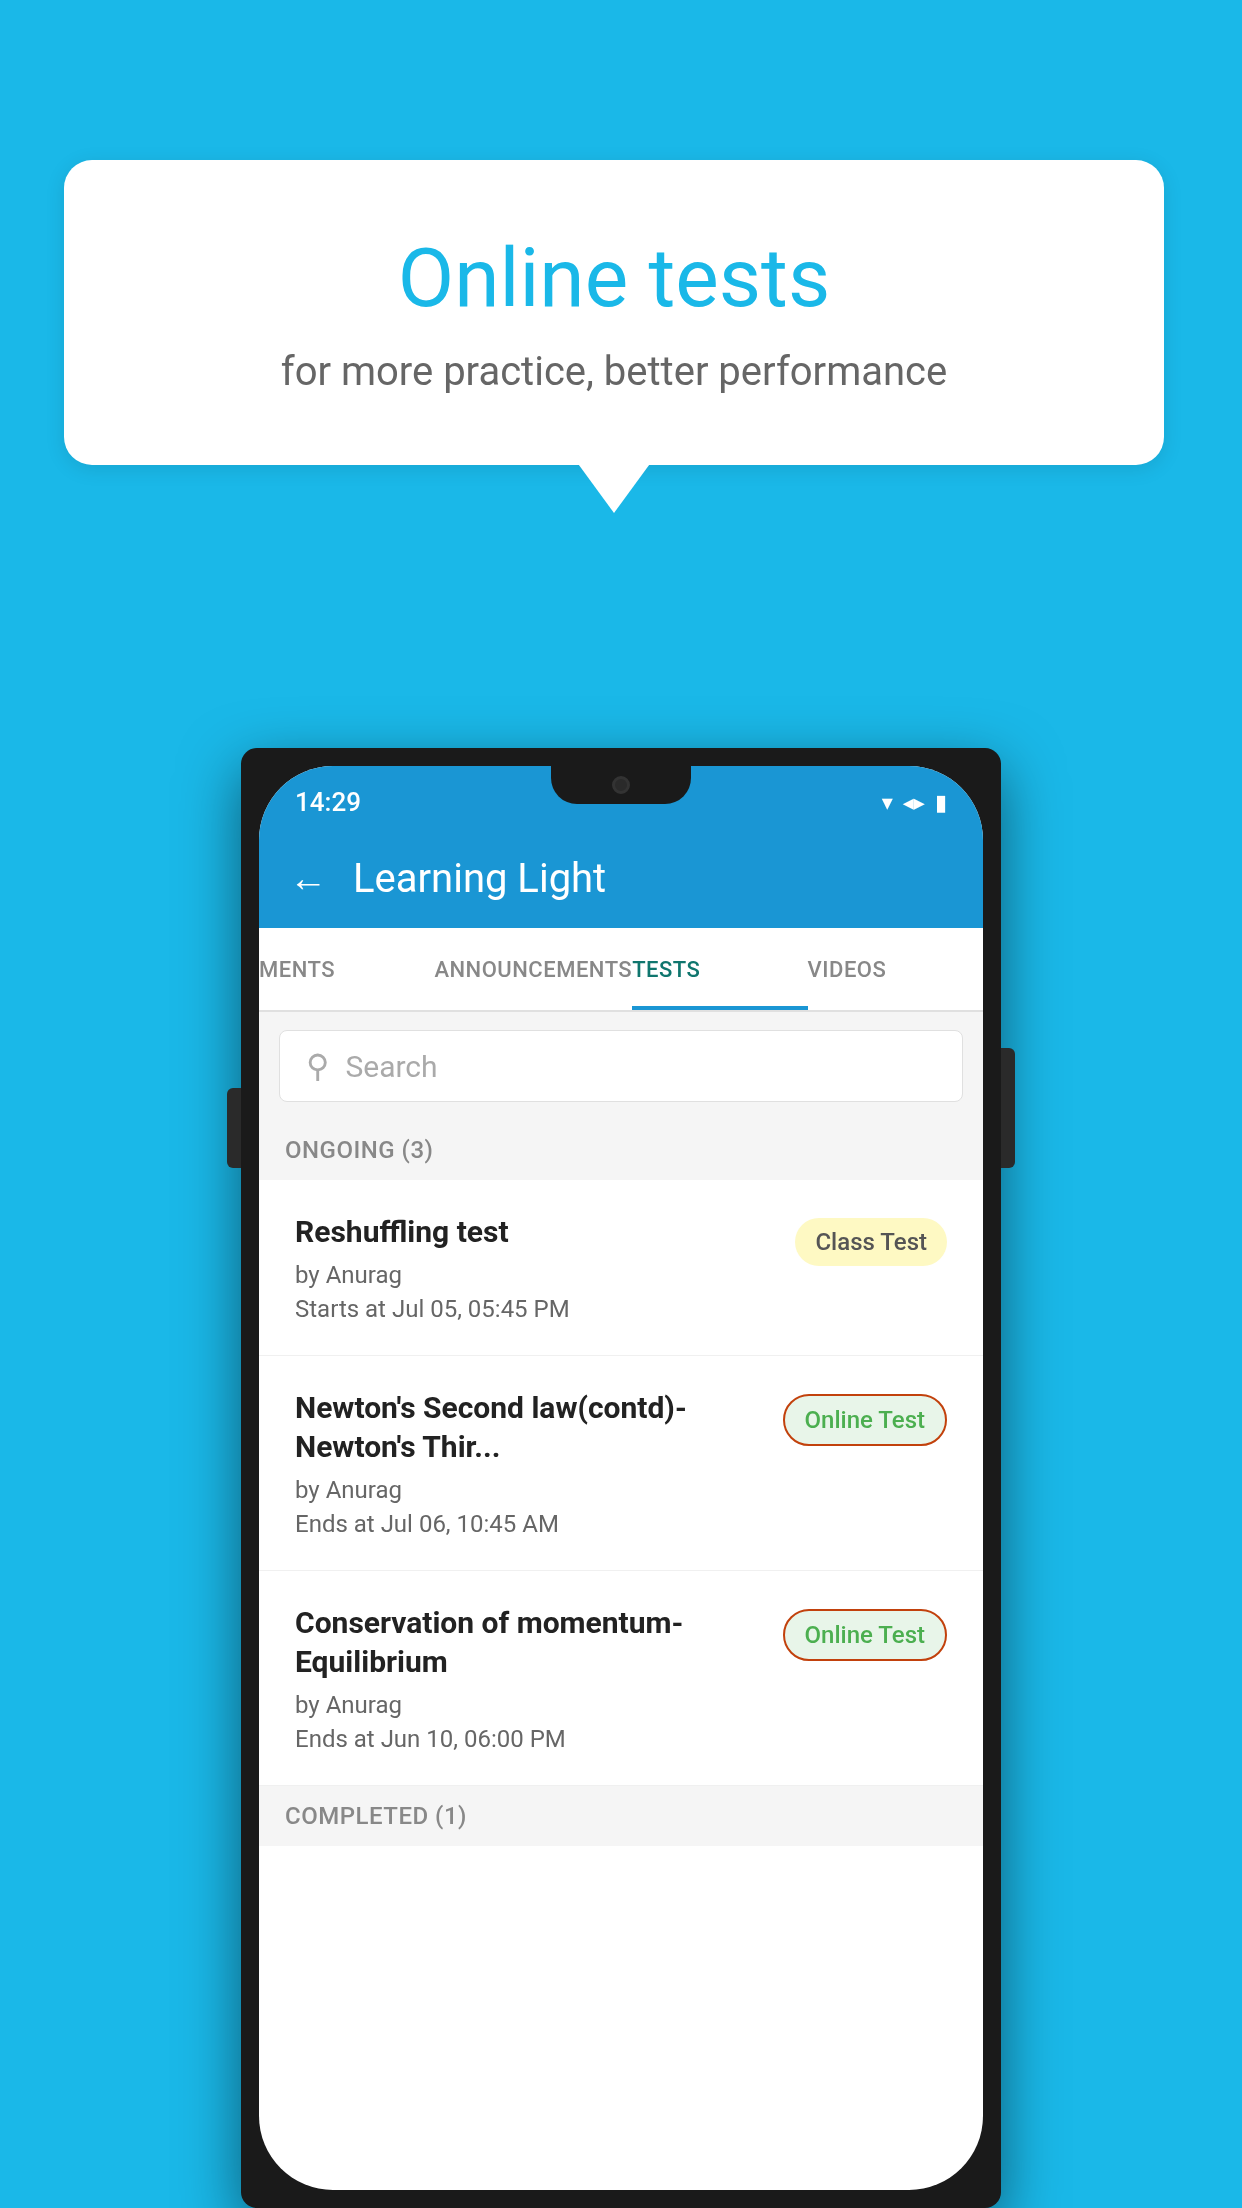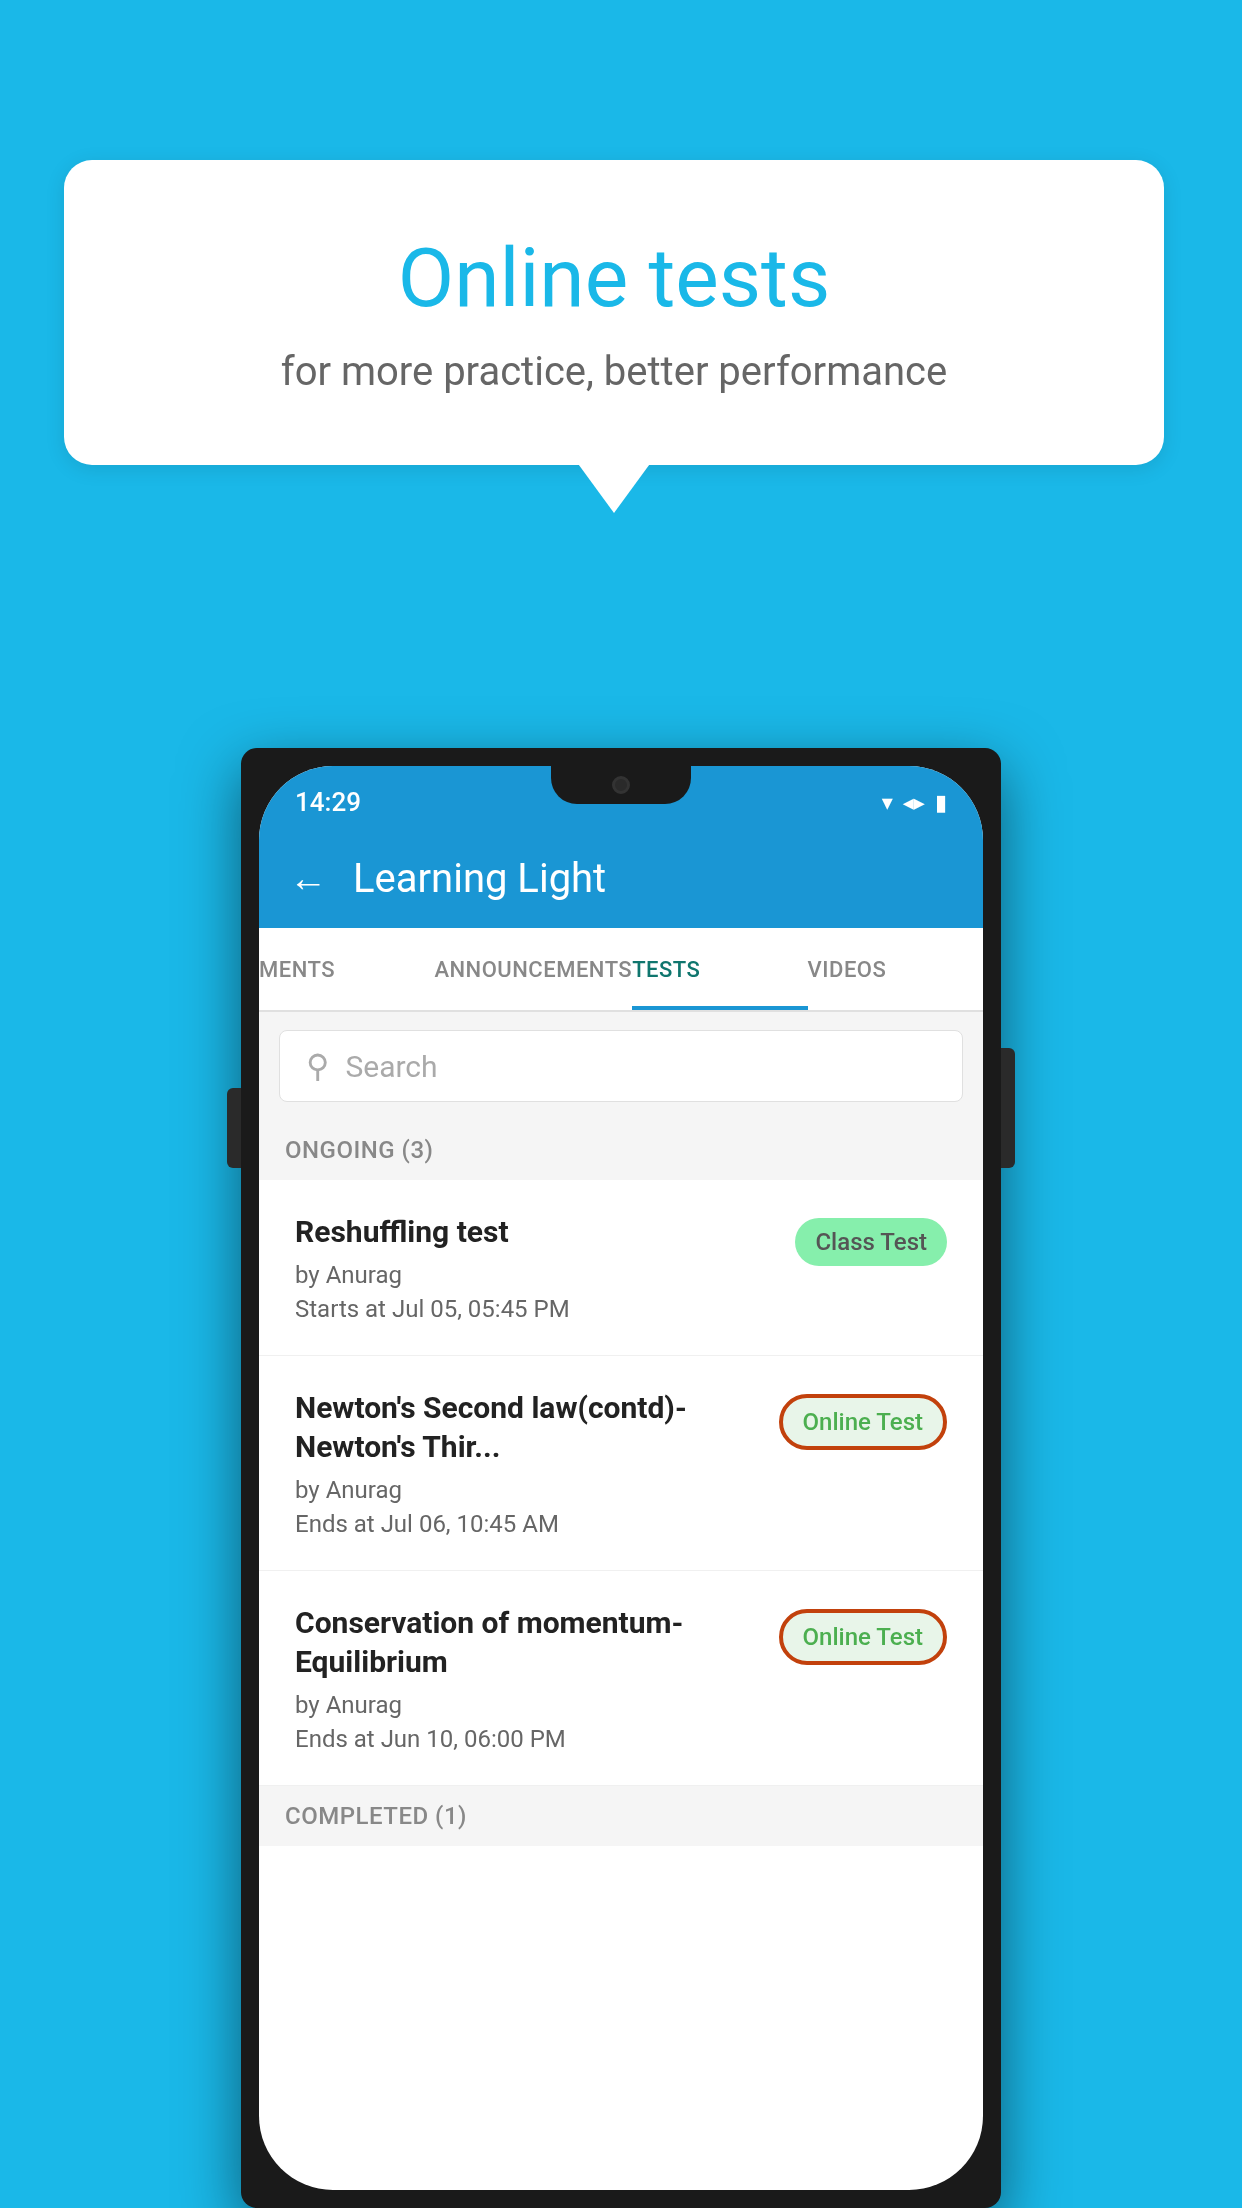--- a/index.html
+++ b/index.html
@@ -300,28 +300,28 @@
     .test-badge {
       padding: 10px 20px;
       border-radius: 40px;
       font-size: 24px;
       font-weight: 500;
       white-space: nowrap;
       margin-top: 6px;
     }
 
     .badge-class {
-      background: #86efac;
+      background: #fef9c3;
       color: #555;
     }
 
     .badge-online {
       background: #e8f5e9;
       color: #4caf50;
-      border: 4px solid #c2410c;
+      border: 2px solid #c2410c;
     }
 
     
     .completed-header {
       background: #f5f5f5;
       padding: 16px 26px;
     }
 
     .completed-title {
       font-size: 24px;

